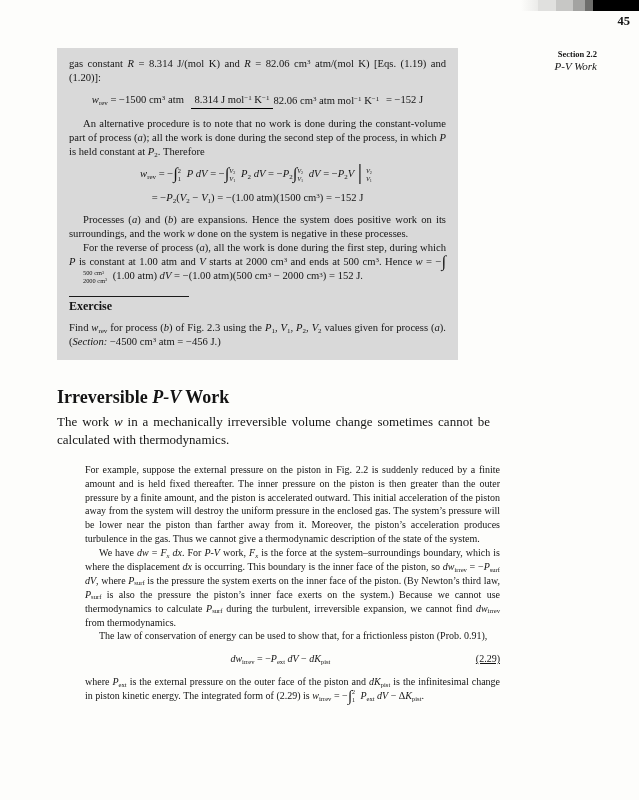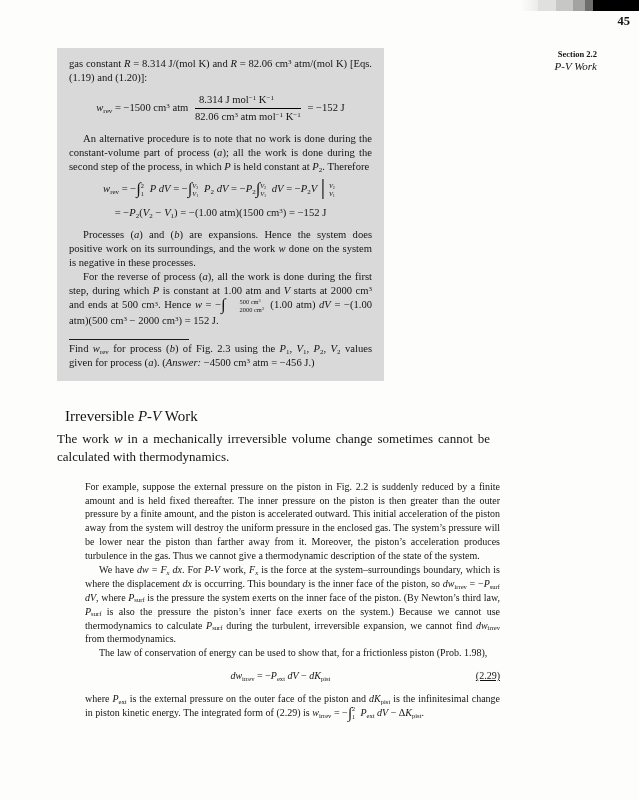--- a/index.html
+++ b/index.html
@@ -19,38 +19,38 @@
     position:absolute; top:14px; right:9px;
     font-size:12.5px; font-weight:bold;
   }
   .marginnote{
     position:absolute; top:49px; right:42px; text-align:right; line-height:1.25;
   }
   .marginnote .m1{font-size:8.5px; font-weight:bold;}
   .marginnote .m2{font-size:11px; font-style:italic;}
 
   .example-box{
-    width:327px; box-sizing:border-box;
+    width:401px; box-sizing:border-box;
     padding:9px 12px 11px 12px;
     font-size:10.6px; line-height:1.33; text-align:justify;
   }
   p{margin:0;}
   .indent{text-indent:14px;}
   .it{font-style:italic;}
   sup{font-size:66%; line-height:0; position:relative; vertical-align:baseline; top:-0.45em;}
   sub{font-size:66%; line-height:0; position:relative; vertical-align:baseline; top:0.25em;}
   .big{font-size:155%; line-height:0; vertical-align:-0.12em;}
   .stack{display:inline-flex; flex-direction:column; align-items:flex-start; vertical-align:middle; font-size:60%; line-height:1.25; margin-right:3px;}
-  .frac{display:inline-flex; flex-direction:column; text-align:left; vertical-align:middle; margin:0 4px; line-height:1.3;}
+  .frac{display:inline-flex; flex-direction:row; text-align:left; vertical-align:middle; margin:0 4px; line-height:1.3;}
   .fnum{border-bottom:1px solid #000; padding:0 4px 1px;}
   .fden{padding-top:1px;}
   .eq{text-align:center; margin:8px 0; text-indent:0;}
   .ex-rule{width:120px; border-top:1.4px solid #1a1a1a; margin:11px 0 2px 0;}
   .ex-head{font-weight:bold; font-size:12px; margin:0 0 6px 0;}
-  .sec-head{font-size:15px; font-weight:normal; margin:27px 0 5px 8px;}
+  .sec-head{font-size:18px; font-weight:bold; margin:27px 0 5px 0;}
   .lead{width:433px; font-size:13px; line-height:1.32; text-align:justify;}
   .small{margin:15px 0 0 28px; width:415px; font-size:10px; line-height:1.39; text-align:justify;}
   .eq-row{display:flex; align-items:center; margin:9px 0;}
   .eq-body{flex:1; text-align:center;}
   .eq-number{flex:none;text-decoration:underline;}
 </style>
 </head>
 <body>
 
 <div class="page">
@@ -83,30 +83,31 @@
           <span><span class="it">V</span><sub>2</sub></span>
           <span><span class="it">V</span><sub>1</sub></span>
         </span></div>
     <div class="eq">= −<span class="it">P</span><sub>2</sub>(<span class="it">V</span><sub>2</sub> − <span class="it">V</span><sub>1</sub>) = −(1.00 atm)(1500 cm<sup>3</sup>) = −152 J</div>
     <p class="indent">Processes (<span class="it">a</span>) and (<span class="it">b</span>) are expansions. Hence the system does positive work on its surroundings, and the work <span class="it">w</span> done on the system is negative in these processes.</p>
     <p class="indent">For the reverse of process (<span class="it">a</span>), all the work is done during the first step, during which <span class="it">P</span> is constant at 1.00 atm and <span class="it">V</span> starts at 2000 cm<sup>3</sup> and ends at 500 cm<sup>3</sup>. Hence <span class="it">w</span> = −<span class="big">∫</span><span class="stack">
           <span>500 cm<sup>3</sup></span>
           <span>2000 cm<sup>3</sup></span>
         </span> (1.00 atm) <span class="it">dV</span> = −(1.00 atm)(500 cm<sup>3</sup> − 2000 cm<sup>3</sup>) = 152 J.</p>
     <div class="ex-rule"></div>
-    <p>Find <span class="it">w</span><sub>rev</sub> for process (<span class="it">b</span>) of Fig. 2.3 using the <span class="it">P</span><sub>1</sub>, <span class="it">V</span><sub>1</sub>, <span class="it">P</span><sub>2</sub>, <span class="it">V</span><sub>2</sub> values given for process (<span class="it">a</span>). (<span class="it">Answer:</span> −4500 cm<sup>3</sup> atm = −456 J.)</p>
+    <div class="ex-head">Exercise</div>
+    <p>Find <span class="it">w</span><sub>rev</sub> for process (<span class="it">b</span>) of Fig. 2.3 using the <span class="it">P</span><sub>1</sub>, <span class="it">V</span><sub>1</sub>, <span class="it">P</span><sub>2</sub>, <span class="it">V</span><sub>2</sub> values given for process (<span class="it">a</span>). (<span class="it">Section:</span> −4500 cm<sup>3</sup> atm = −456 J.)</p>
   </div>
 
   <h2 class="sec-head">Irreversible <span class="it">P-V</span> Work</h2>
   <p class="lead">The work <span class="it">w</span> in a mechanically irreversible volume change sometimes cannot be calculated with thermodynamics.</p>
 
   <div class="small">
     <p>For example, suppose the external pressure on the piston in Fig. 2.2 is suddenly reduced by a finite amount and is held fixed thereafter. The inner pressure on the piston is then greater than the outer pressure by a finite amount, and the piston is accelerated outward. This initial acceleration of the piston away from the system will destroy the uniform pressure in the enclosed gas. The system’s pressure will be lower near the piston than farther away from it. Moreover, the piston’s acceleration produces turbulence in the gas. Thus we cannot give a thermodynamic description of the state of the system.</p>
     <p class="indent">We have <span class="it">dw</span> = <span class="it">F</span><sub class="it">x</sub> <span class="it">dx</span>. For <span class="it">P</span>-<span class="it">V</span> work, <span class="it">F</span><sub class="it">x</sub> is the force at the system–surroundings boundary, which is where the displacement <span class="it">dx</span> is occurring. This boundary is the inner face of the piston, so <span class="it">dw</span><sub>irrev</sub> = −<span class="it">P</span><sub>surf</sub> <span class="it">dV</span>, where <span class="it">P</span><sub>surf</sub> is the pressure the system exerts on the inner face of the piston. (By Newton’s third law, <span class="it">P</span><sub>surf</sub> is also the pressure the piston’s inner face exerts on the system.) Because we cannot use thermodynamics to calculate <span class="it">P</span><sub>surf</sub> during the turbulent, irreversible expansion, we cannot find <span class="it">dw</span><sub>irrev</sub> from thermodynamics.</p>
-    <p class="indent">The law of conservation of energy can be used to show that, for a frictionless piston (Prob. 1.98),</p>
+    <p class="indent">The law of conservation of energy can be used to show that, for a frictionless piston (Prob. 0.91),</p>
     <div class="eq-row">
       <span class="eq-body"><span class="it">dw</span><sub>irrev</sub> = −<span class="it">P</span><sub>ext</sub> <span class="it">dV</span> − <span class="it">dK</span><sub>pist</sub></span>
       <span class="eq-number">(2.29)</span>
     </div>
     <p>where <span class="it">P</span><sub>ext</sub> is the external pressure on the outer face of the piston and <span class="it">dK</span><sub>pist</sub> is the infinitesimal change in piston kinetic energy. The integrated form of (2.29) is <span class="it">w</span><sub>irrev</sub> = −<span class="big">∫</span><span class="stack">
           <span>2</span>
           <span>1</span>
         </span> <span class="it">P</span><sub>ext</sub> <span class="it">dV</span> − Δ<span class="it">K</span><sub>pist</sub>.</p>
   </div>
 

